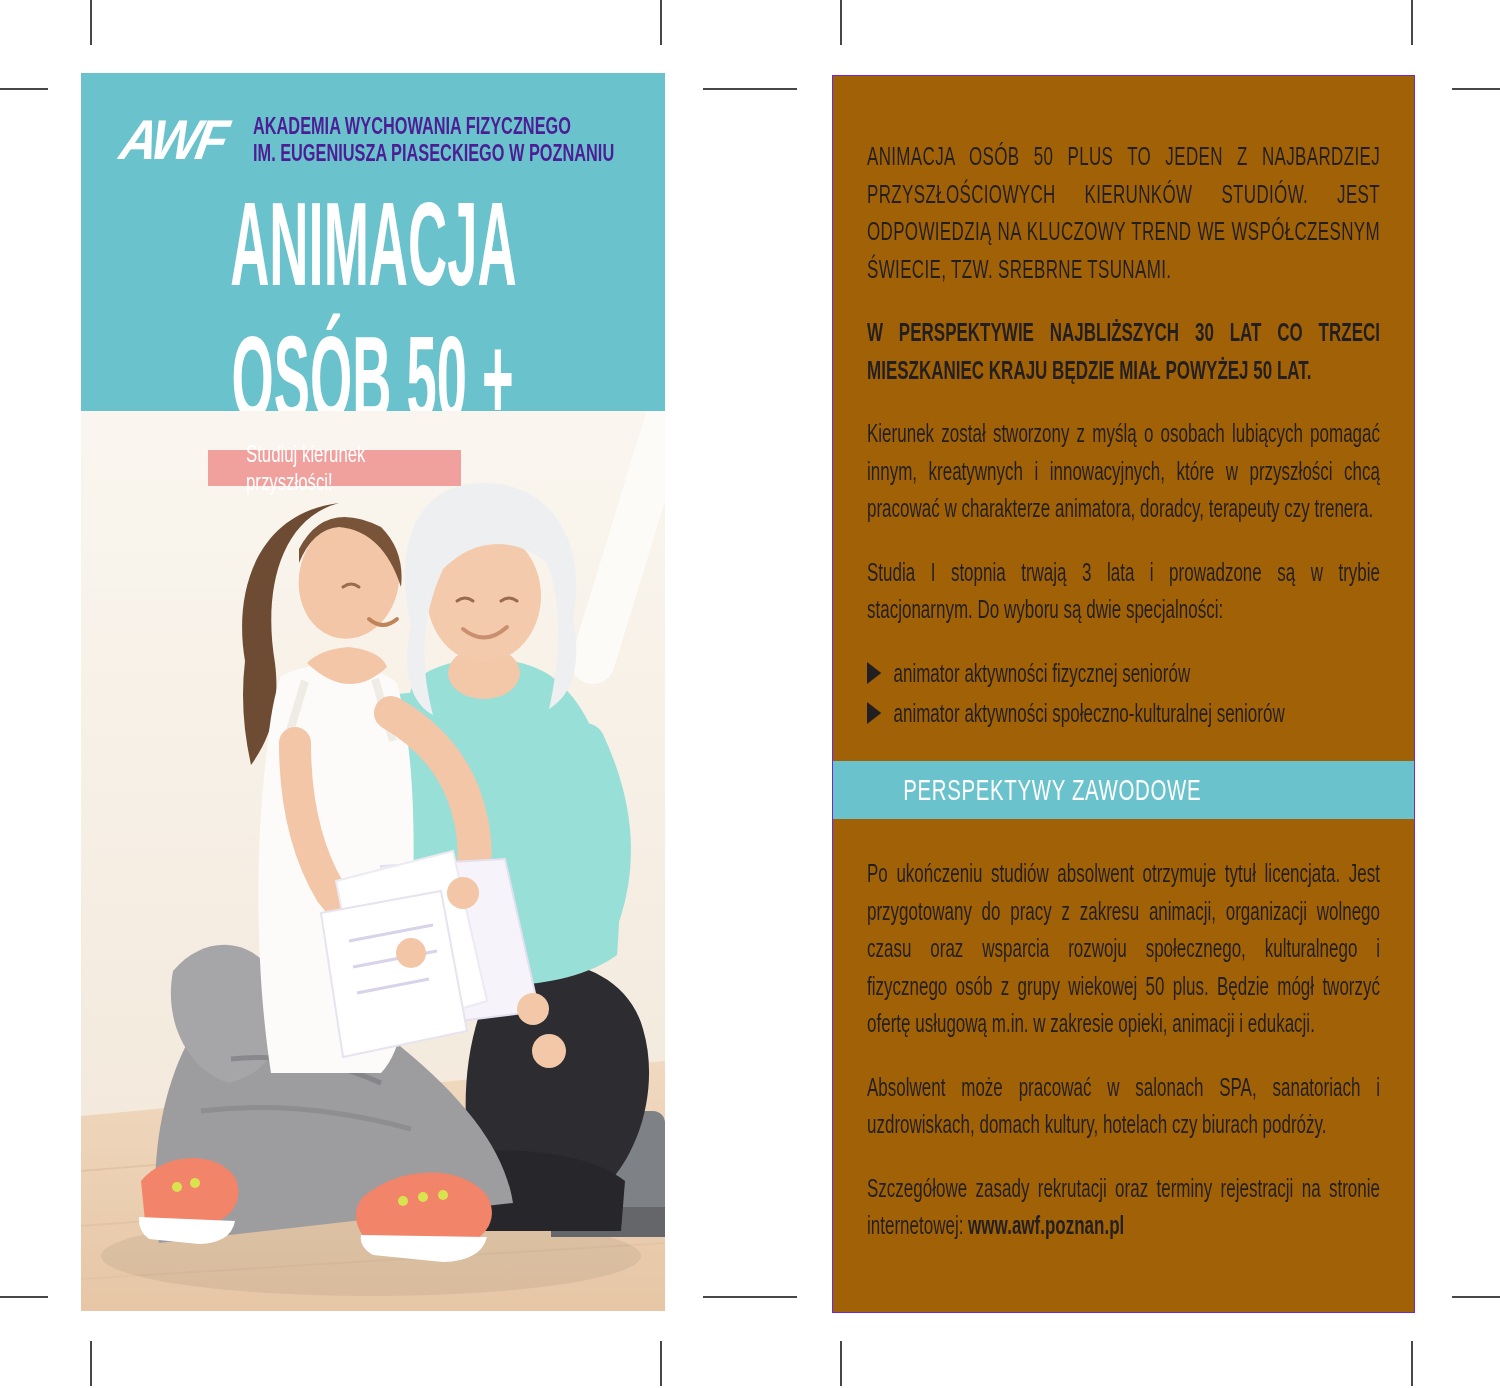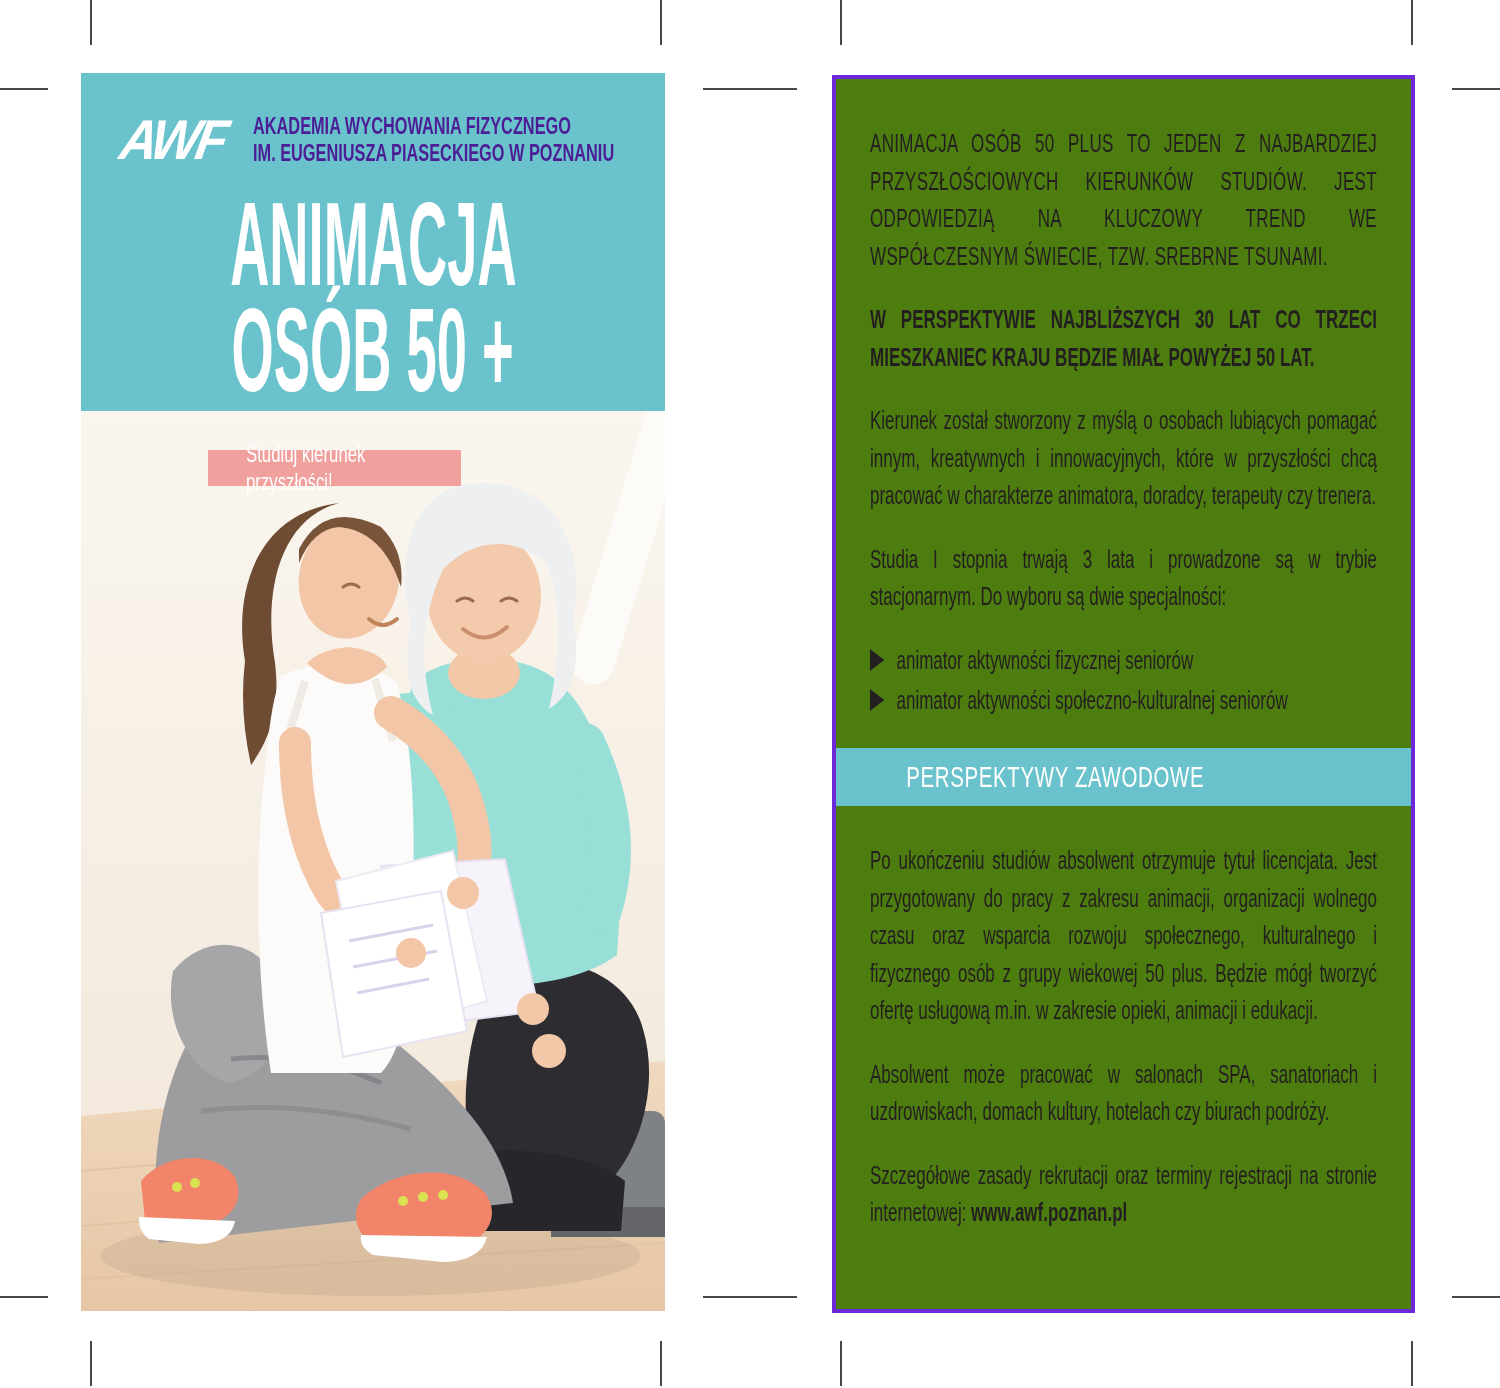--- a/index.html
+++ b/index.html
@@ -19,34 +19,34 @@
   
   .front { position:absolute; left:81px; top:73px; width:584px; height:1238px; }
   .front-head { height:338px; background:var(--teal,#6ac3cc); padding-top:30px; overflow:visible; }
   .brand-row { display:flex; align-items:center; margin:0 36px 0 40px; height:74px; }
   .awf-logo { color:#fff; font-size:56px; font-weight:700; font-style:italic;
               letter-spacing:-4px; transform:skewX(-10deg) scaleX(0.92); transform-origin:left center;
               line-height:1; flex:0 0 auto; }
   .uni { margin-left:20px; color:#4c1d95; font-weight:700; }
   .uni div { font-size:24px; line-height:1.12; white-space:nowrap;
              transform:scaleX(0.68); transform-origin:left center; }
-  .front-title { margin-top:14px; display:flex; flex-direction:column; align-items:center; color:#fff; }
+  .front-title { margin-top:14px; display:flex; flex-direction:column; align-items:center; color:#fff;gap:28px; }
   .front-title span { white-space:nowrap; font-size:118px; font-weight:700; line-height:0.9;
                       transform:scaleX(0.46); transform-origin:center; }
 
   
   .photo { position:relative; width:584px; height:900px; overflow:hidden; background:#eab308; }
   .photo svg { display:block; width:584px; height:900px; }
   .badge { position:absolute; left:127px; top:39px; width:253px; height:36px;
            background:var(--pink,#f0a19e); display:flex; align-items:center; justify-content:center; }
   .badge span { color:#fff; font-size:24px; transform:scaleX(0.70); }
 
   
   .back { position:absolute; left:832px; top:75px; width:583px; height:1238px;
-          border:4px solid #6d28d9; background:#4d7c0f; padding:46px 34px 36px 34px; overflow:hidden; }
+          border:1px solid #6d28d9; background:#a16207; padding:62px 34px 36px 34px; overflow:hidden; }
   .back p { font-size:25px; line-height:1.5; text-align:justify; margin-bottom:26px; }
   .back p.intro, .back p.highlight { text-transform:none; }
   .back p.intro { letter-spacing:0.5px; }
   .back p.highlight { font-weight:700; }
   .back ul { list-style:none; margin:2px 0 2px 0; }
   .back li { display:flex; align-items:center; font-size:25px; line-height:1.45; margin:4px 0; }
   .tri { width:0; height:0; border-left:21px solid #231f20; border-top:11px solid transparent;
          border-bottom:11px solid transparent; margin-right:18px; flex:0 0 auto; }
   .banner { background:var(--teal,#6ac3cc); height:58px; margin:30px -34px 36px -34px;
             display:flex; align-items:center; justify-content:flex-start; }

